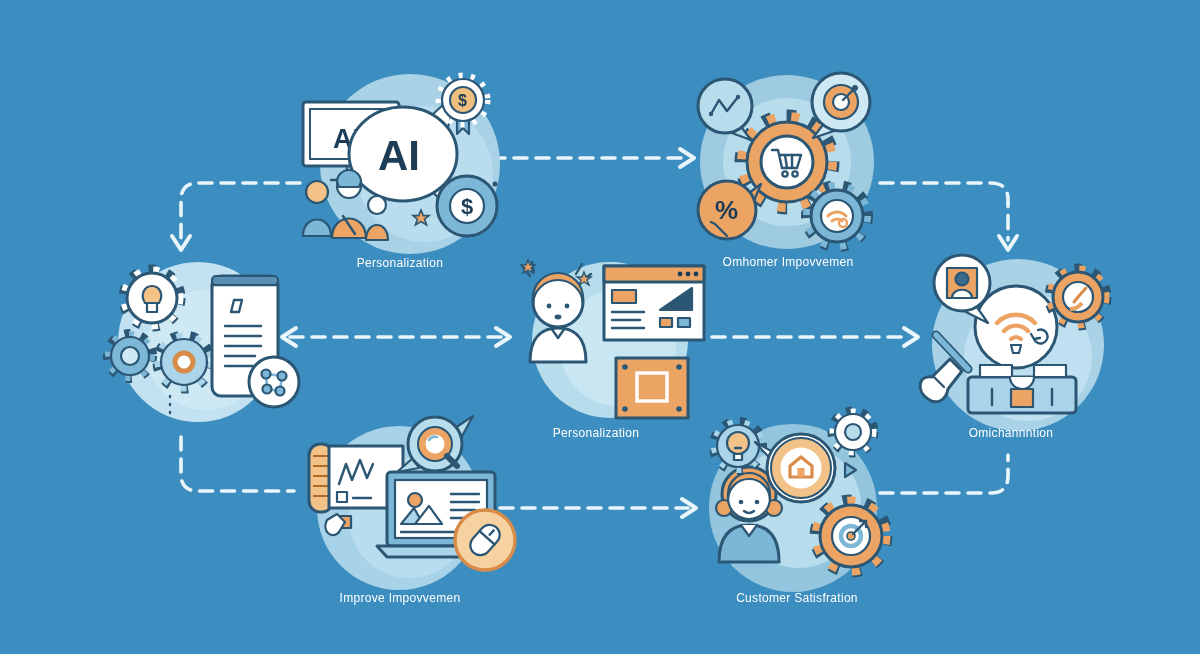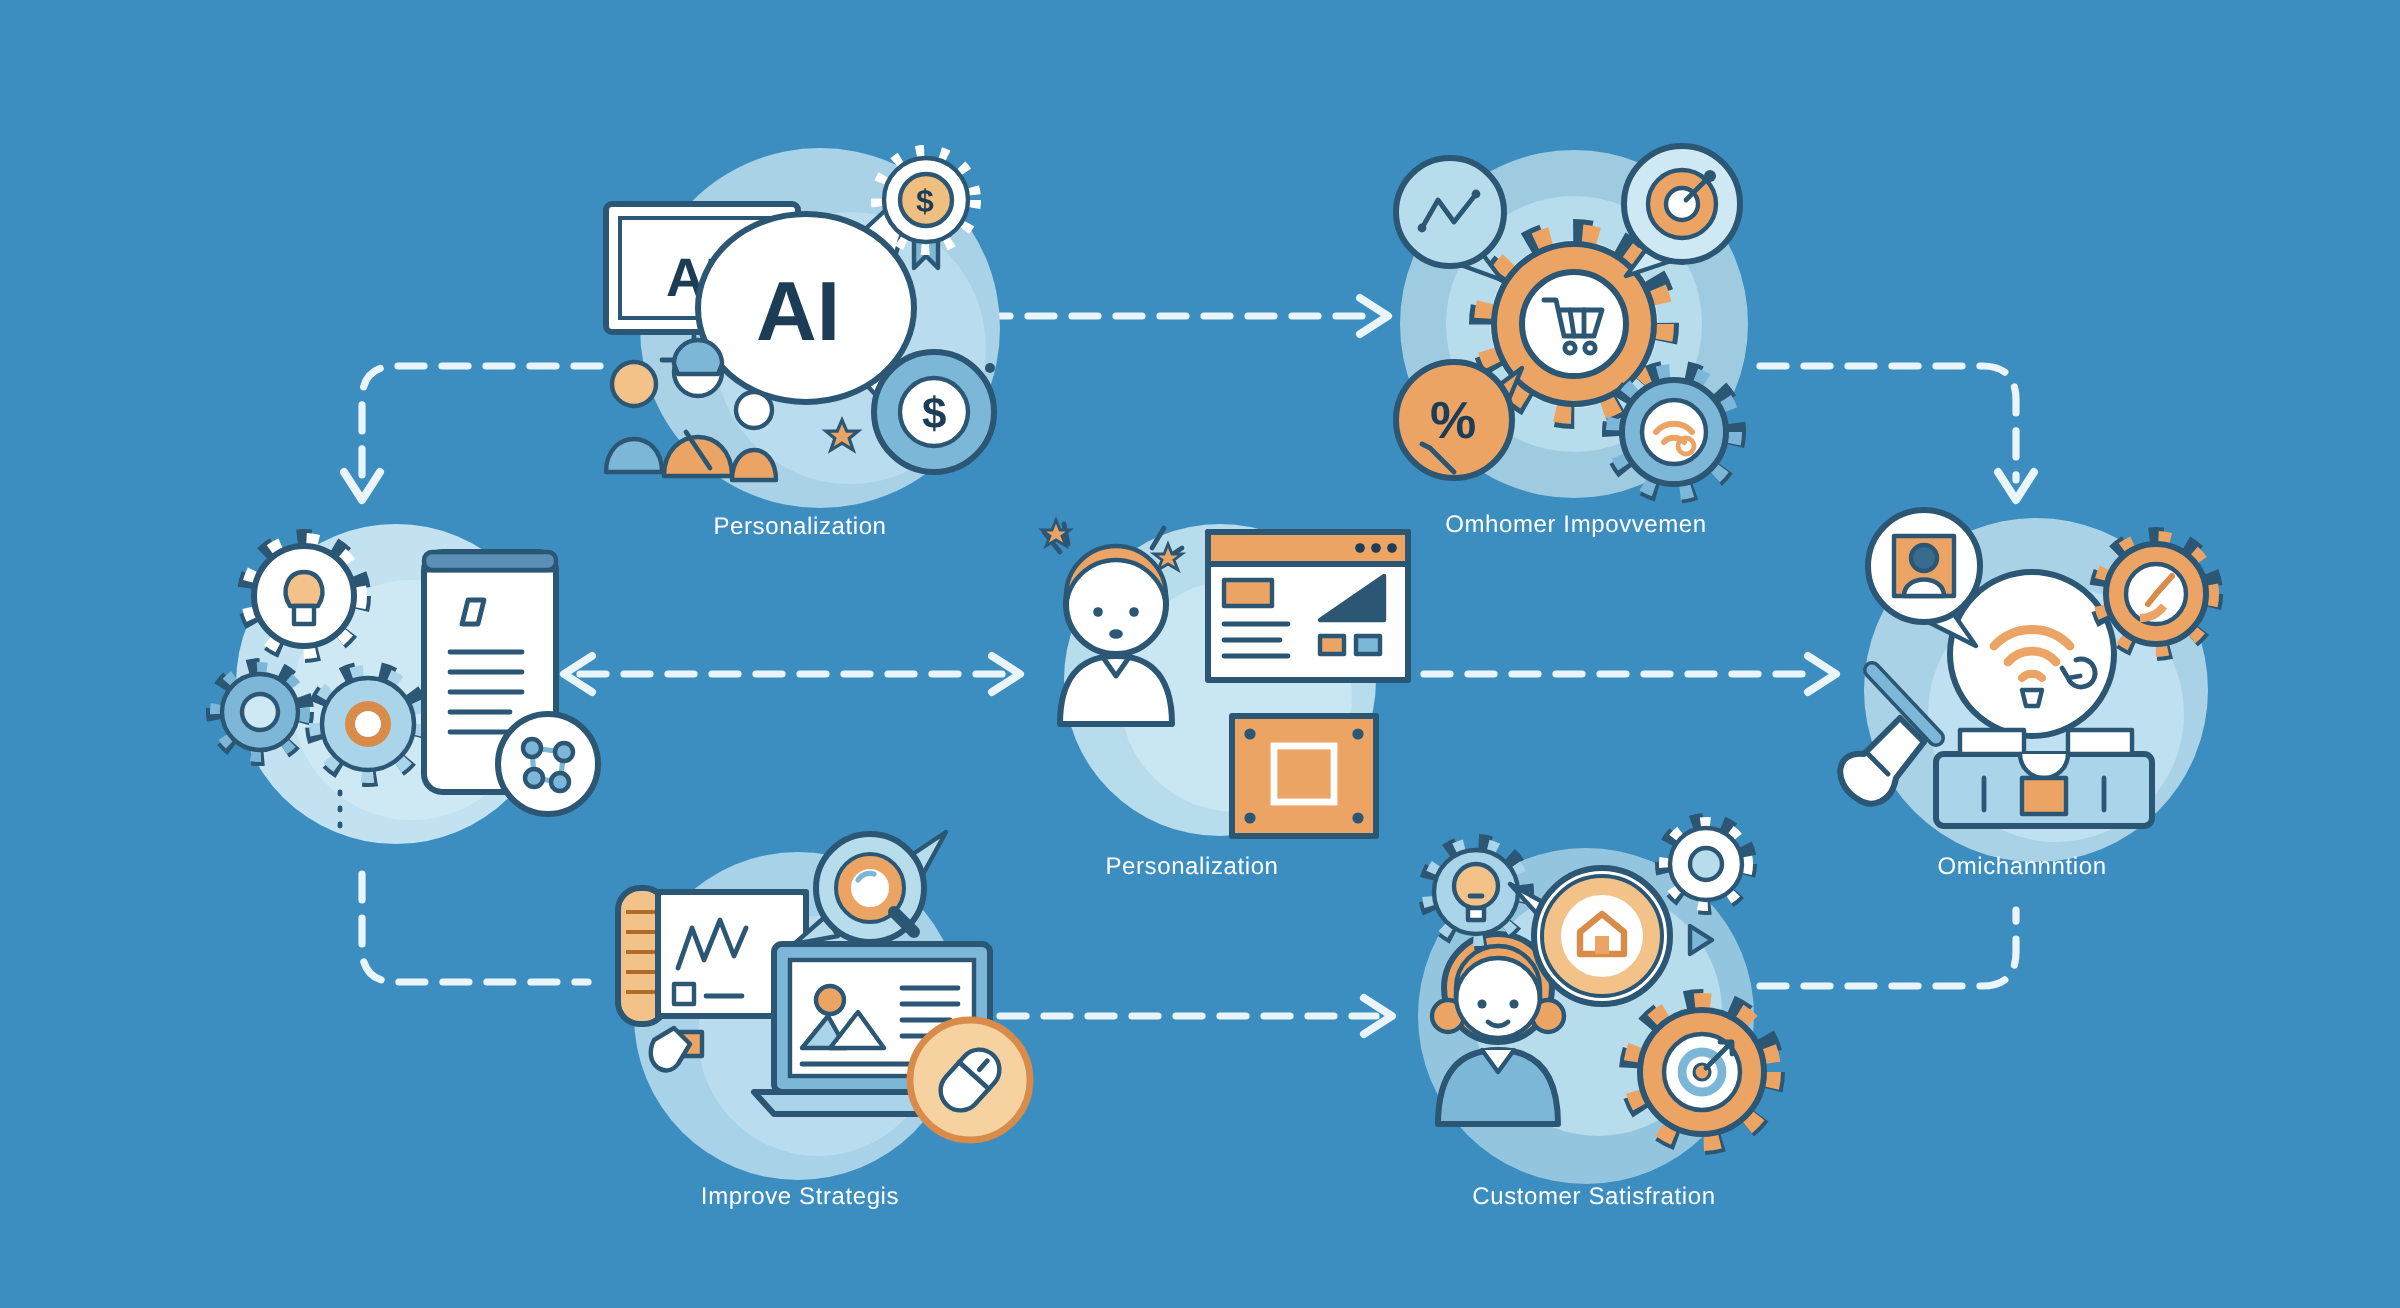--- a/index.html
+++ b/index.html
@@ -375,15 +375,15 @@
       <circle r="4" fill="#eca465" stroke="#2b5674" stroke-width="1.6"></circle>
       <path class="ic" d="M 2 -2 L 15 -15 M 15 -15 L 9 -15 M 15 -15 L 15 -9"></path>
     </g>
   </g>
 </svg>
 
   <div class="node-label" style="left:400px;top:263px;">Personalization</div>
   <div class="node-label" style="left:788px;top:262px;">Omhomer Impovvemen</div>
   <div class="node-label" style="left:596px;top:433px;">Personalization</div>
   <div class="node-label" style="left:1011px;top:433px;">Omichannntion</div>
-  <div class="node-label" style="left:400px;top:598px;">Improve Strategis</div>
+  <div class="node-label" style="left:400px;top:598px;">Improve Impovvemen</div>
   <div class="node-label" style="left:797px;top:598px;">Customer Satisfration</div>
 </div>
 
 </body></html>

